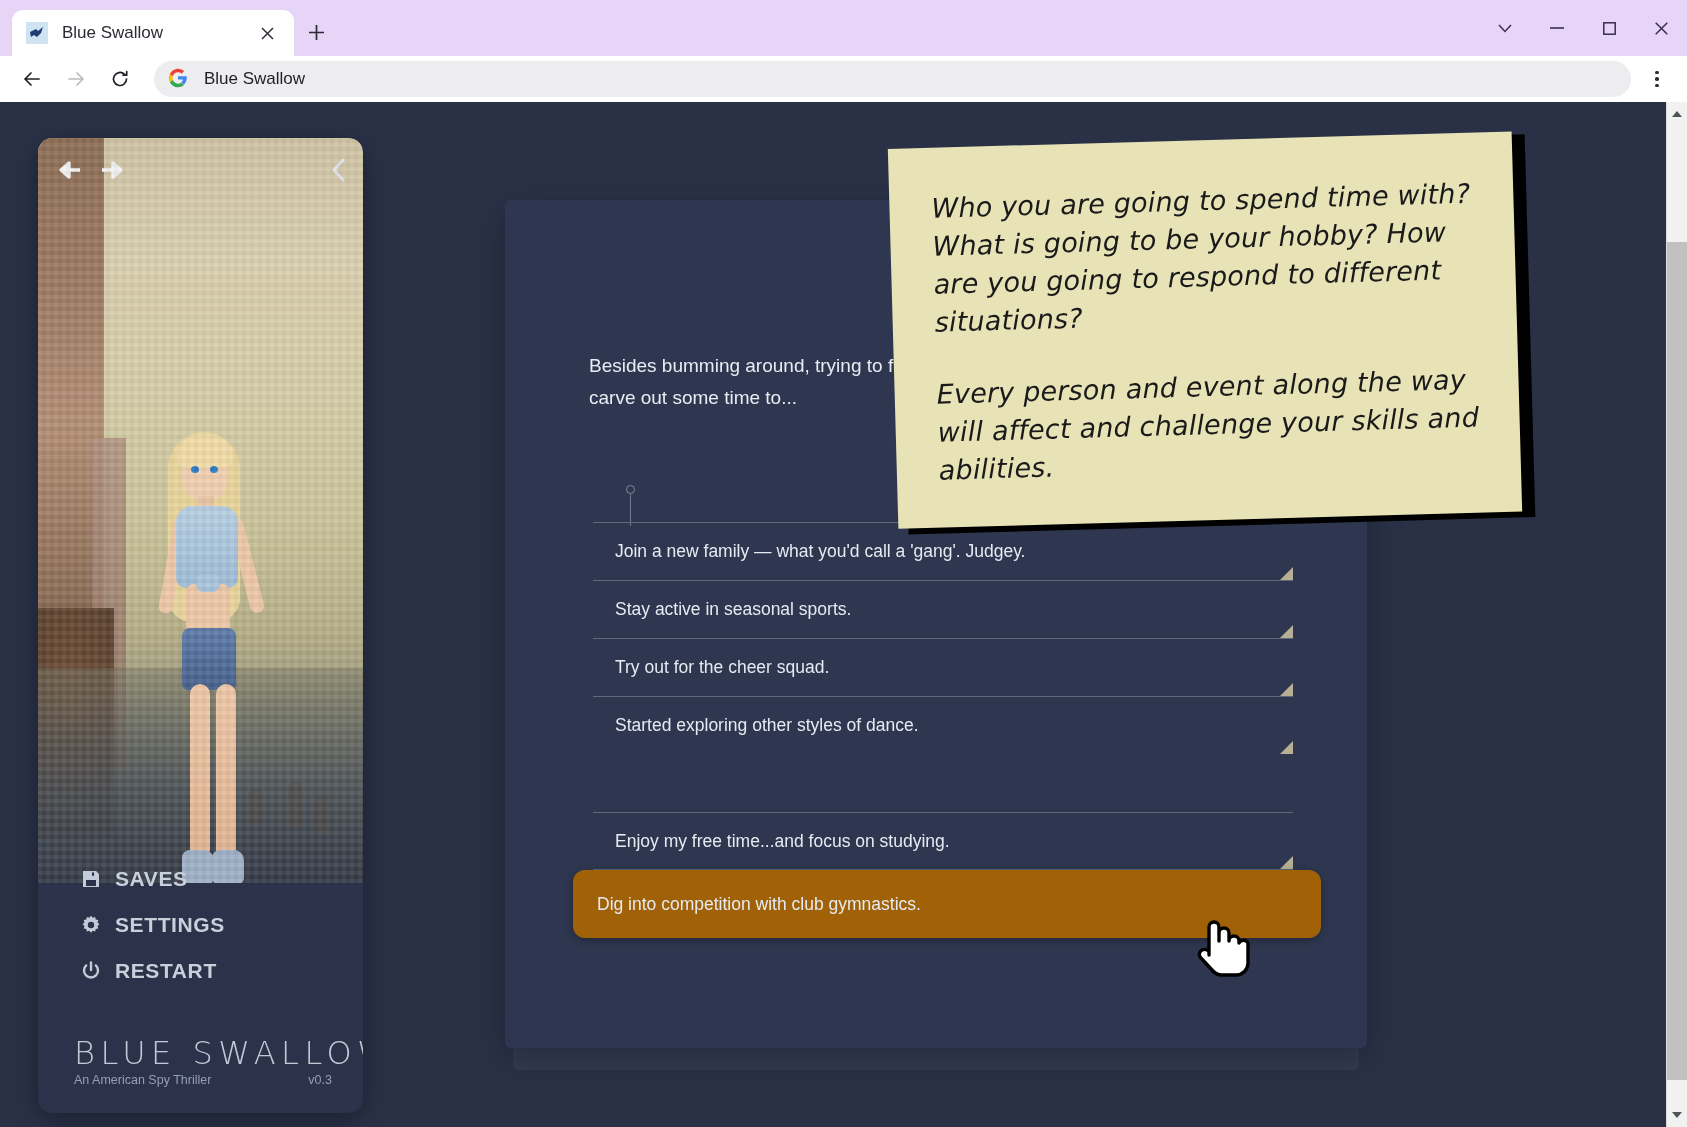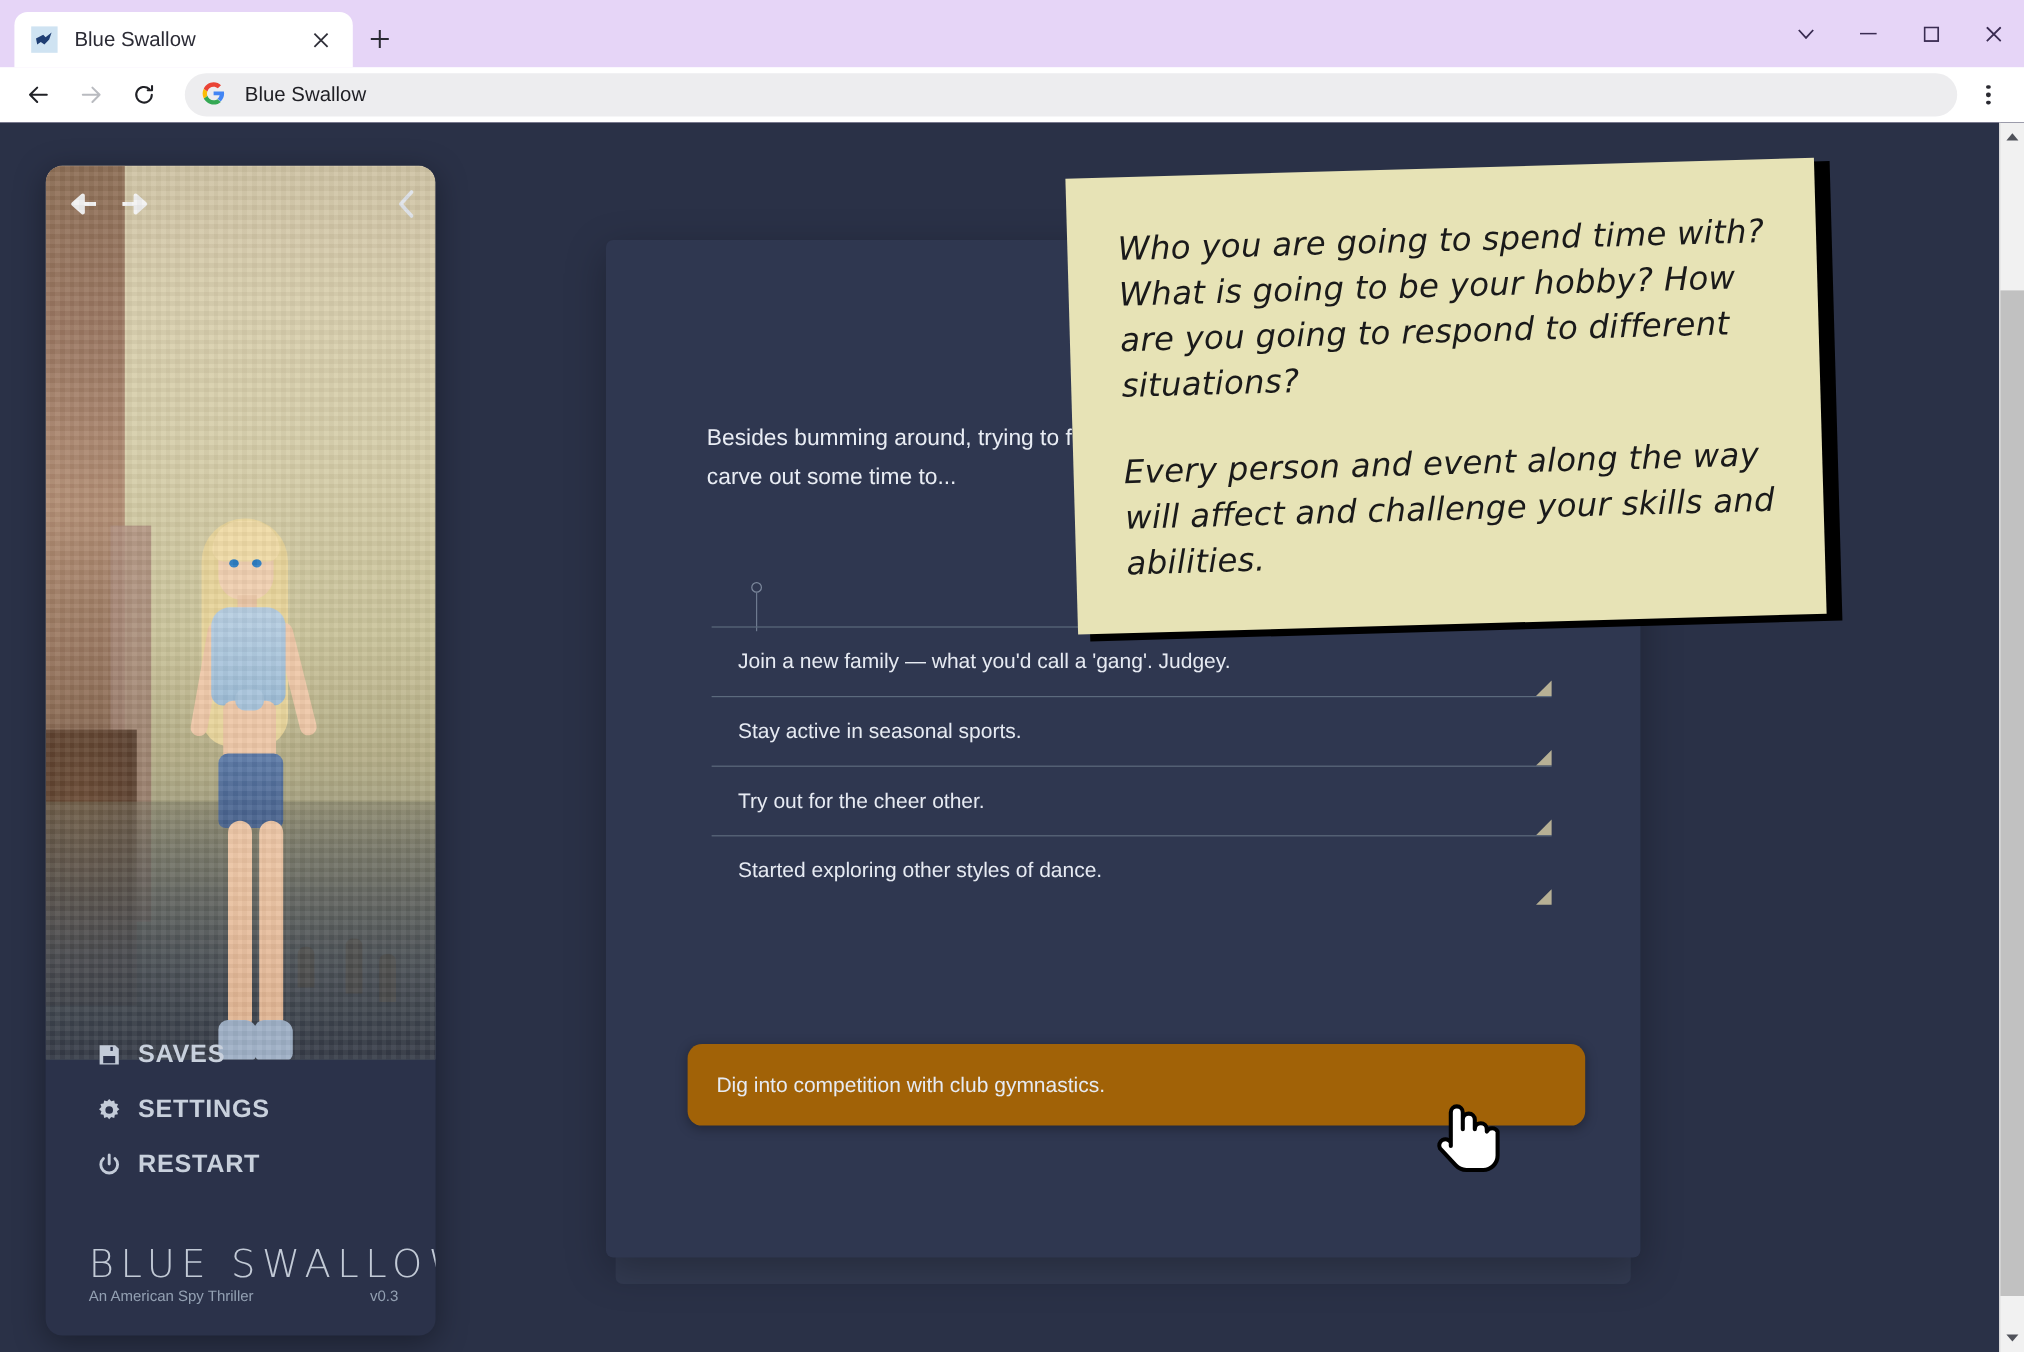--- a/index.html
+++ b/index.html
@@ -473,32 +473,36 @@
         <div class="choices">
           <div class="choice">
             <span>Join a new family — what you'd call a 'gang'. Judgey.</span>
             <span class="choice-fold"></span>
           </div>
           <div class="choice">
             <span>Stay active in seasonal sports.</span>
             <span class="choice-fold"></span>
           </div>
           <div class="choice">
-            <span>Try out for the cheer other.</span>
+            <span>Try out for the cheer squad.</span>
             <span class="choice-fold"></span>
           </div>
           <div class="choice">
             <span>Started exploring other styles of dance.</span>
             <span class="choice-fold"></span>
           </div>
           <div class="choice" style="visibility:hidden;">
             <span>Dig into competition with club gymnastics.</span>
           </div>
           <div class="choice selected" style="top:348px;">
             <span>Dig into competition with club gymnastics.</span>
+          </div>
+          <div class="choice">
+            <span>Enjoy my free time...and focus on studying.</span>
+            <span class="choice-fold"></span>
           </div>
         </div>
       </div>
 
       <div class="note-wrap">
         <div class="note-shadow"></div>
         <div class="note">
           <div class="note-body">
             <div>Who you are going to spend time with? What is going to be your hobby? How are you going to respond to different situations?</div>
             <div class="note-p2">Every person and event along the way will affect and challenge your skills and abilities.</div>

